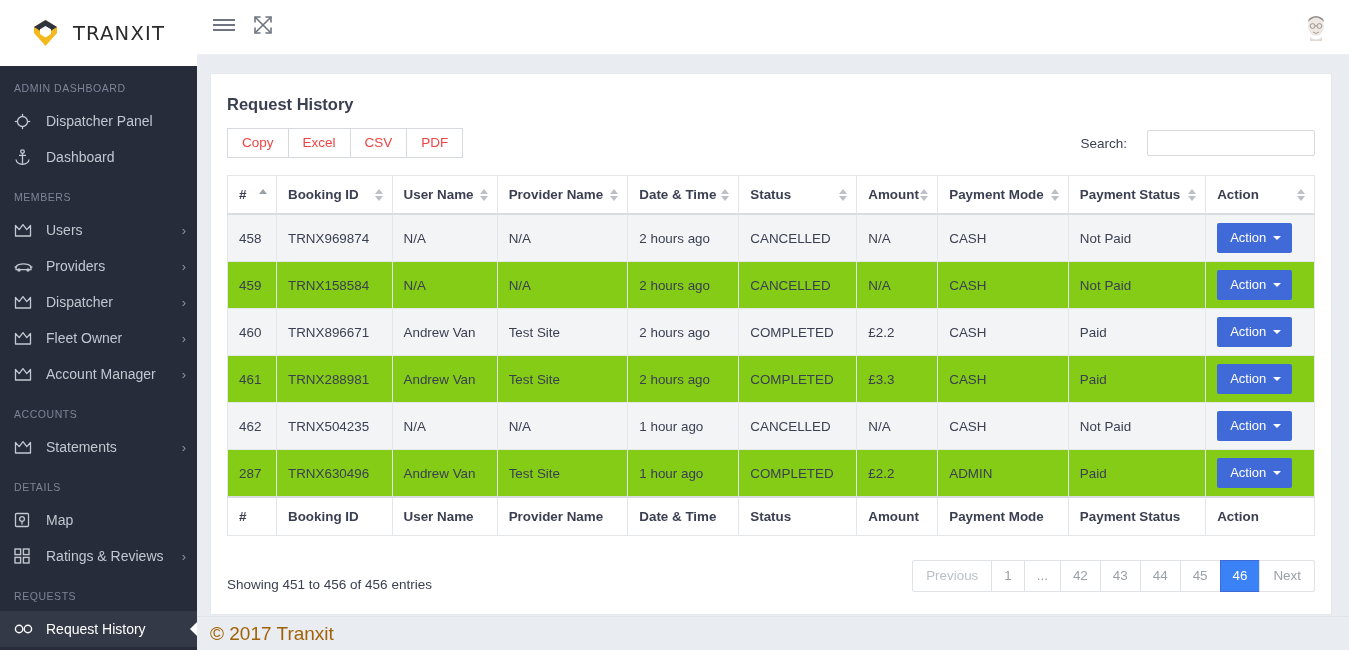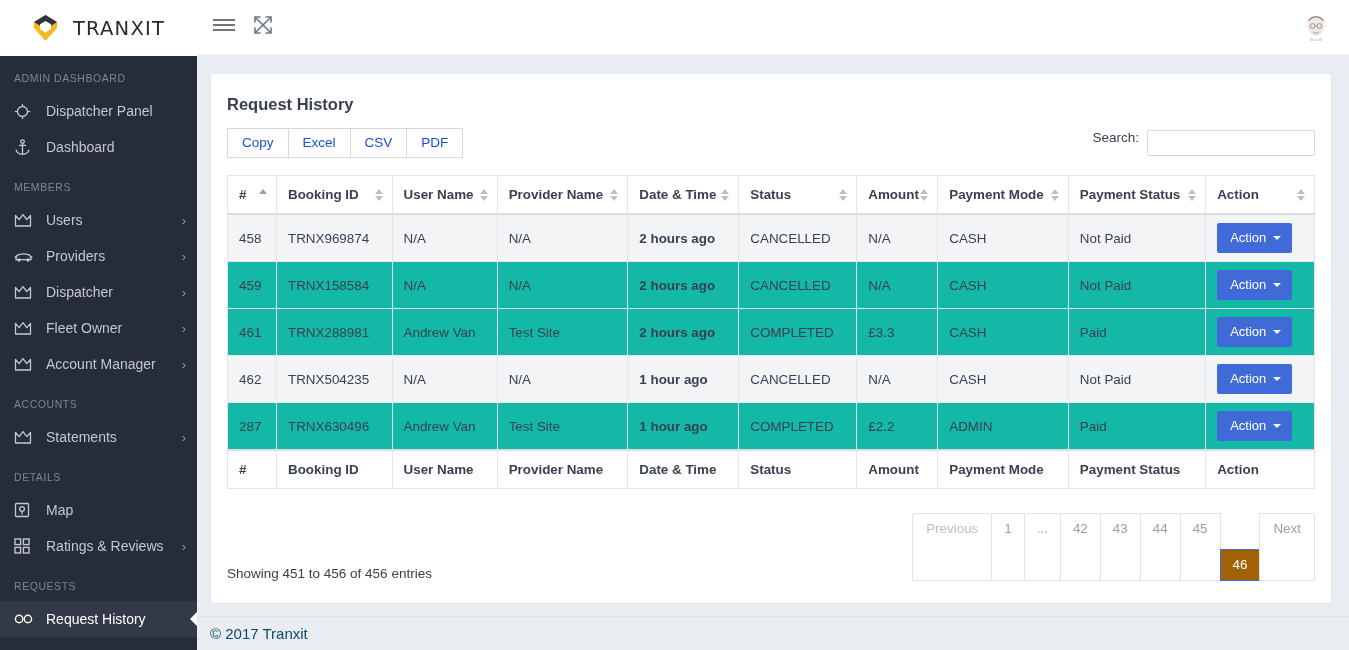--- a/index.html
+++ b/index.html
@@ -12,21 +12,21 @@
   .app { position: relative; width: 1349px; height: 650px; display: flex; }
 
   
   .sidebar {
     width: 197px; min-width: 197px; height: 650px;
     background: #272c3a;
     position: relative; z-index: 5;
     overflow: hidden;
   }
   .brand {
-    height: 56px; background: #ffffff;
+    height: 66px; background: #ffffff;
     display: flex; align-items: center; justify-content: center;
     gap: 14px;
   }
   .brand-mark { width: 27px; height: 28px; display: block; }
   .brand-text {
     font-size: 19.5px; letter-spacing: 1.2px; color: #2b2b2b;
     font-family: "DejaVu Sans", sans-serif; font-weight: 400;
   }
   .nav-section {
     color: #7d8597; font-size: 10.5px; letter-spacing: .55px;
@@ -74,26 +74,26 @@
     min-height: 520px;
   }
   .panel-title {
     font-size: 16.5px; color: #3a3f51; font-weight: 700;
     margin: 3px 0 14px 0;
   }
   .toolbar-row { display: flex; align-items: flex-start; justify-content: space-between; }
   .dt-buttons { display: flex; }
   .dt-btn {
     border: 1px solid #d6d9de; background: #fff;
-    color: #1d4ed8; font-size: 13.5px;
+    color: #ef4444; font-size: 13.5px;
     padding: 6px 14px 7px 14px; cursor: pointer;
     margin-left: -1px; font-family: "Liberation Sans", sans-serif;
   }
   .dt-btn:first-child { margin-left: 0; }
-  .search-wrap { display: flex; align-items: flex-start; gap: 8px; padding-top: 2px; }
+  .search-wrap { display: flex; align-items: center; gap: 20px; padding-top: 2px; }
   .search-label { font-size: 13.5px; color: #3a3f51; }
   .search-input {
     width: 168px; height: 26px; border: 1px solid #d6d9de;
     background: #fff; border-radius: 2px; padding: 0 6px;
     font-size: 13px; font-family: "Liberation Sans", sans-serif;
     color: #3a3f51; outline: none;
   }
 
   
   table.dt { width: 100%; border-collapse: collapse; margin-top: 17px; }
@@ -108,22 +108,22 @@
     border-bottom-width: 2px; border-bottom-color: #d9dde1;
     cursor: pointer;
   }
   table.dt tfoot th {
     border-top-width: 2px; border-top-color: #d9dde1;
     border-bottom-width: 1px; border-bottom-color: #e4e7ea;
     cursor: default;
   }
   table.dt tbody td { padding: 14px 9px 14px 11px; }
   table.dt tbody tr.odd td { background: #f3f4f6; }
-  table.dt tbody tr.even td { background: #14b8a6; }
-  .col-date { color: #9a9fa8; font-weight: bold; }
+  table.dt tbody tr.even td { background: #84cc16; }
+  .col-date { color: #9a9fa8; }
   .sorter {
     position: absolute; right: 8px; top: 50%; transform: translateY(-50%);
     width: 9px; height: 14px;
   }
   .sorter i { position: absolute; left: 0; width: 0; height: 0; display: block; }
   .sorter i.up {
     top: 1px; border-left: 4.5px solid transparent; border-right: 4.5px solid transparent;
     border-bottom: 5px solid #bcc0c6;
   }
   .sorter i.down {
@@ -152,29 +152,29 @@
   .dt-info { font-size: 13.5px; color: #3a3f51; }
   .pager { display: flex; }
   .pager .pg {
     border: 1px solid #dfe2e6; background: #fff; color: #9aa0a8;
     font-size: 13.4px; padding: 8px 13px 9px 13px; margin-left: -1px;
     cursor: pointer; line-height: 1;
   }
   .pager .pg:first-child { margin-left: 6px; border-radius: 2px 0 0 2px; }
   .pager .pg:last-child { border-radius: 0 2px 2px 0; }
   .pager .pg.num { padding-left: 12px; padding-right: 12px; }
-  .pager .pg.active { background: #a16207; border-color: #3f6ad8; color: #fff; margin-top: 36px; }
+  .pager .pg.active { background: #3b82f6; border-color: #3f6ad8; color: #fff; }
   .pager .pg.disabled { color: #bcc0c6; cursor: default; }
 
   .page-footer {
     position: absolute; left: 0; right: 0; bottom: 0; height: 34px;
     background: #e9ecf0; border-top: 1px solid #dfe3e8;
     display: flex; align-items: center; padding-left: 13px;
   }
-  .page-footer span { font-size: 15px; color: #0c4a6e; }
+  .page-footer span { font-size: 19px; color: #a16207; }
 </style>
 </head>
 <body>
 
 <div class="app">
 
   <aside class="sidebar">
     <div class="brand">
       <span class="brand-mark">
         <svg width="27" height="28" viewBox="0 0 27 28">
@@ -425,20 +425,35 @@
                 <td class="col-date">2 hours ago</td>
                 <td>CANCELLED</td>
                 <td>N/A</td>
                 <td>CASH</td>
                 <td>Not Paid</td>
                 <td class="cell-action"><button class="action-btn">
                     <span>Action</span>
                     <span class="caret"></span>
                   </button></td>
               </tr>
+              <tr class="odd">
+                <td>460</td>
+                <td>TRNX896671</td>
+                <td>Andrew Van</td>
+                <td>Test Site</td>
+                <td class="col-date">2 hours ago</td>
+                <td>COMPLETED</td>
+                <td>£2.2</td>
+                <td>CASH</td>
+                <td>Paid</td>
+                <td class="cell-action"><button class="action-btn">
+                    <span>Action</span>
+                    <span class="caret"></span>
+                  </button></td>
+              </tr>
               <tr class="even">
                 <td>461</td>
                 <td>TRNX288981</td>
                 <td>Andrew Van</td>
                 <td>Test Site</td>
                 <td class="col-date">2 hours ago</td>
                 <td>COMPLETED</td>
                 <td>£3.3</td>
                 <td>CASH</td>
                 <td>Paid</td>

